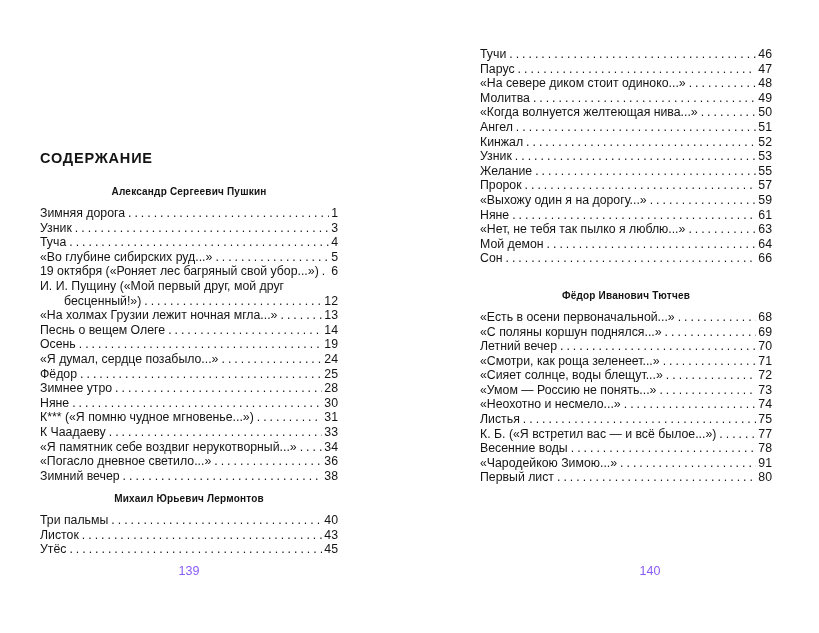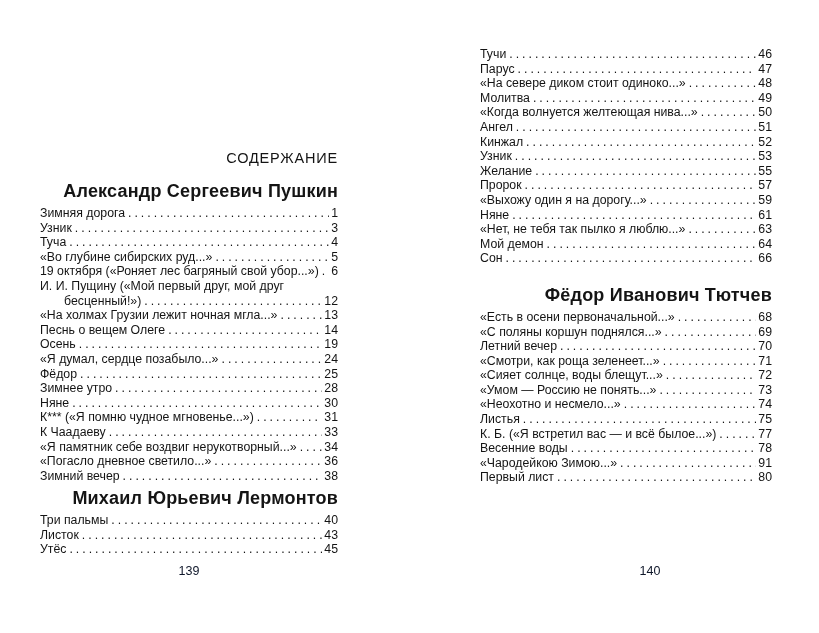--- a/index.html
+++ b/index.html
@@ -18,30 +18,30 @@
   }
   .col {
     position: absolute;
   }
   .col-left  { left: 40px;  top: 151px; width: 298px; }
   .col-right { left: 480px; top: 47px;  width: 292px; }
 
   .toc-title {
     margin: 0 0 19px 0;
     font-size: 14.5px;
-    font-weight: 400;
+    font-weight: 700;
     letter-spacing: 0.8px;
-    text-align: right;
+    text-align: left;
     line-height: 15px;
   }
   .section-heading {
     margin: 0 0 8px 0;
-    font-size: 18px;
+    font-size: 10px;
     font-weight: 700;
-    text-align: right;
+    text-align: center;
     line-height: 13px;
     letter-spacing: 0.2px;
   }
   .section { margin: 0; }
   .section + .section .section-heading { margin-top: 9px; }
   .col-right .section + .section .section-heading { margin-top: 23px; }
   .col-right .section + .section + .section .section-heading { margin-top: 14px; }
 
   .entry {
     display: flex;
@@ -70,21 +70,21 @@
     text-align: right;
   }
   .entry.cont { padding-left: 24px; }
 
   .folio {
     position: absolute;
     top: 564px;
     text-align: center;
     font-size: 12.5px;
     line-height: 14px;
-    color: #0f172a;
+    color: #8b5cf6;
   }
   .folio-left  { left: 40px;  width: 298px; }
   .folio-right { left: 504px; width: 292px; }
 </style>
 </head>
 <body>
 
 <div class="spread">
 
   <div class="col col-left">

